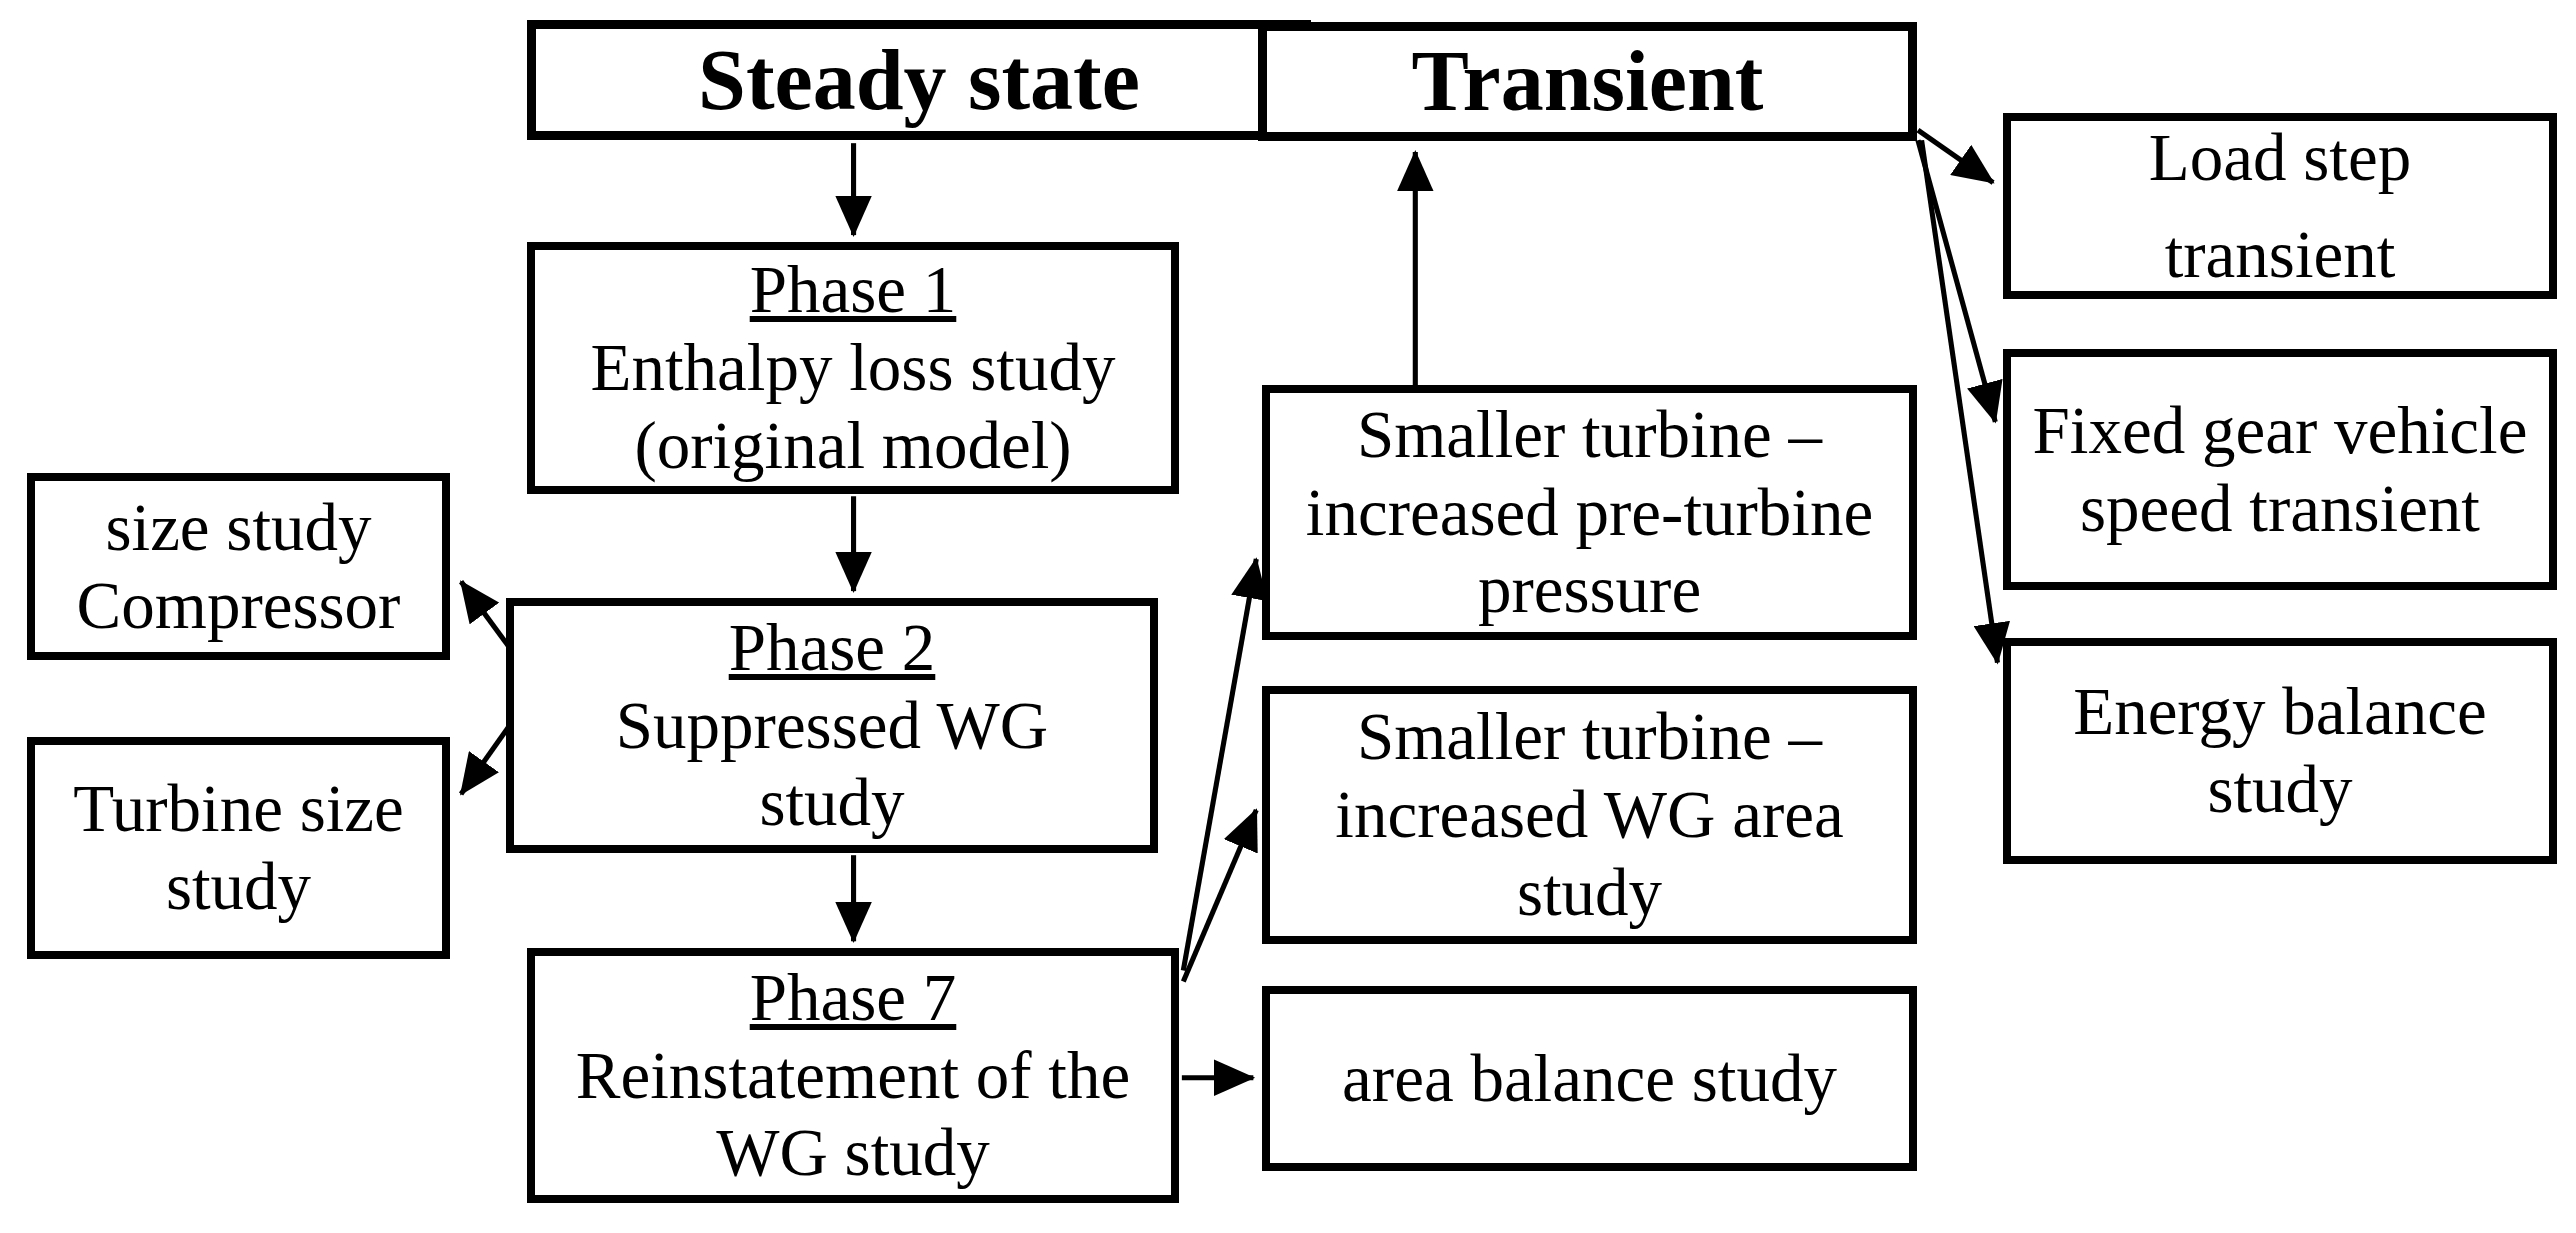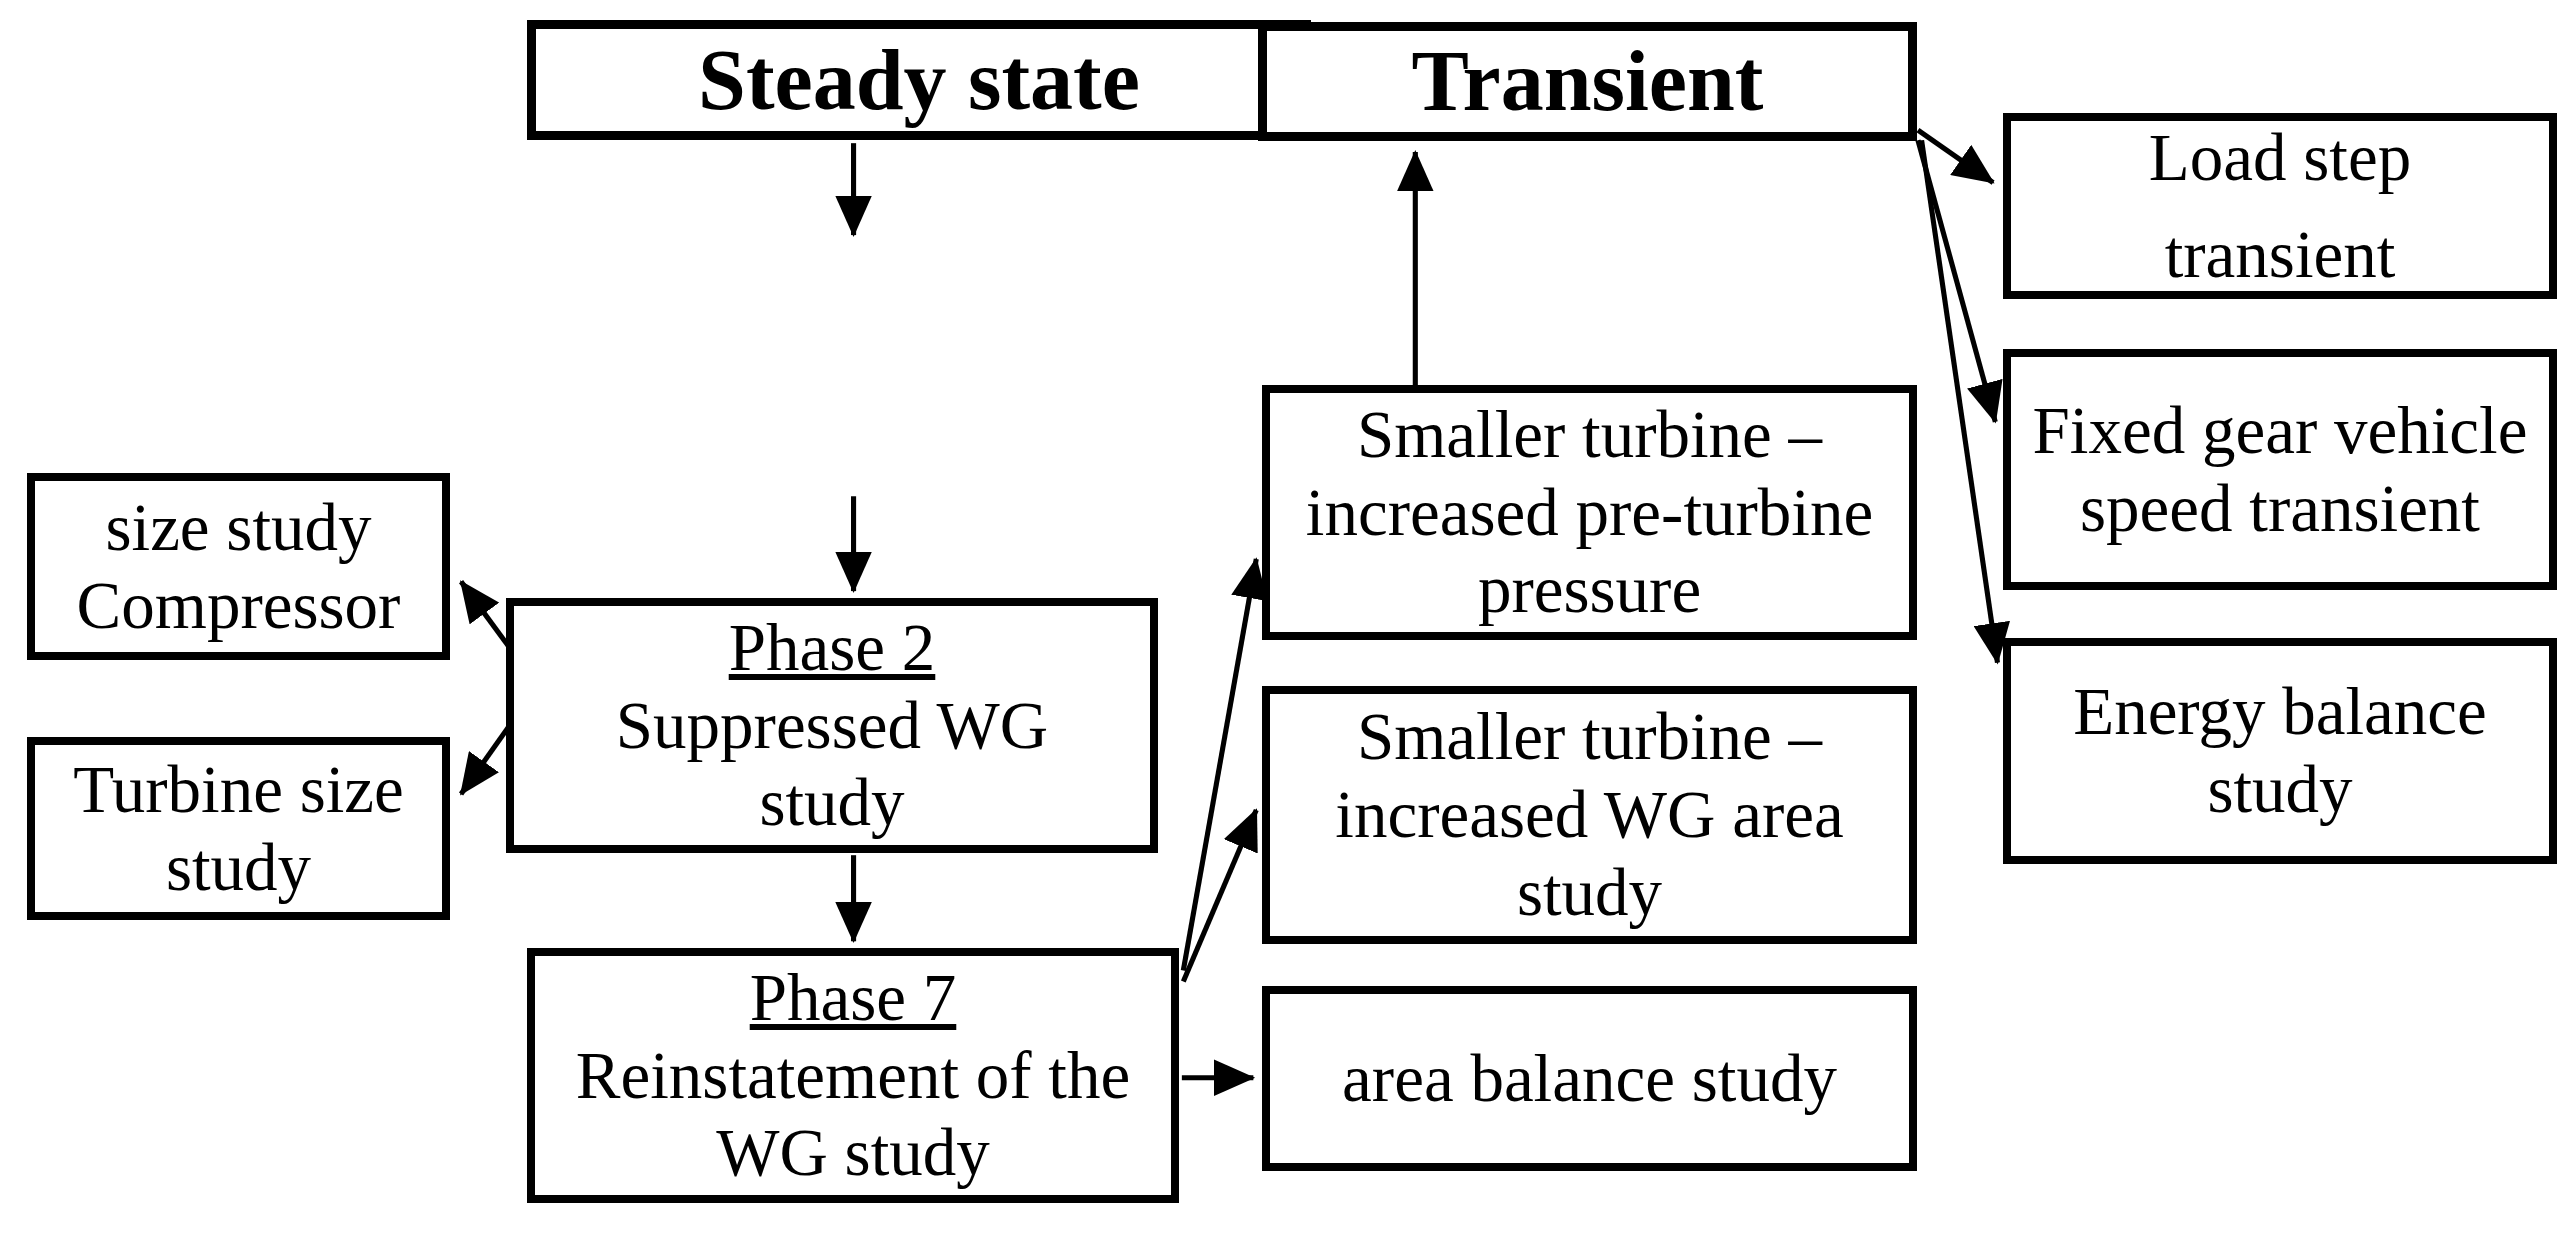--- a/index.html
+++ b/index.html
@@ -38,21 +38,21 @@
   }
   .node .line { white-space: nowrap; }
   .node .u { text-decoration: underline; }
 
   
   #n-steady-state   { left: 527px;  top: 20.4px;   width: 784px; height: 120px; }
   #n-phase1         { left: 527px;  top: 242px;  width: 652px; height: 252px; }
   #n-phase2         { left: 506px;  top: 598px;  width: 652px; height: 255px; }
   #n-phase3         { left: 527px;  top: 948px; width: 652px; height: 255px; }
   #n-compressor     { left: 27px;   top: 473px;  width: 423px; height: 187px; }
-  #n-turbine-size   { left: 27px;   top: 737px; width: 423px; height: 183px; }
+  #n-turbine-size   { left: 27px;   top: 737px; width: 423px; height: 222px; }
   #n-transient      { left: 1258px; top: 22px;   width: 659px; height: 119px; }
   #n-pre-turbine    { left: 1262px; top: 385px;  width: 655px; height: 255px; }
   #n-wg-area        { left: 1262px; top: 686px;  width: 655px; height: 258px; }
   #n-turbine-wg     { left: 1262px; top: 986px; width: 655px; height: 185px; }
   #n-load-step      { left: 2003px; top: 113px;  width: 554px; height: 186px; gap: 19px; }
   #n-fixed-gear     { left: 2003px; top: 349px;  width: 554px; height: 241px; }
   #n-energy-balance { left: 2003px; top: 638px;  width: 554px; height: 226px; }
 </style>
 </head>
 <body>
@@ -76,20 +76,25 @@
         <line x1="1620" y1="1477" x2="1718" y2="1477" marker-end="url(#ah)"></line>
         <line x1="1940" y1="530" x2="1940" y2="208" marker-end="url(#ah)"></line>
         <line x1="2629" y1="178" x2="2732" y2="250" marker-end="url(#ah)"></line>
         <line x1="2629" y1="192" x2="2735" y2="578" marker-end="url(#ah)"></line>
         <line x1="2634" y1="192" x2="2738" y2="908" marker-end="url(#ah)"></line>
       </g>
   </svg>
 
   <div class="node header" id="n-steady-state">
       <div class="line">Steady state</div>
+    </div>
+  <div class="node" id="n-phase1">
+      <div class="line u">Phase 1</div>
+      <div class="line">Enthalpy loss study</div>
+      <div class="line">(original model)</div>
     </div>
   <div class="node" id="n-phase2">
       <div class="line u">Phase 2</div>
       <div class="line">Suppressed WG</div>
       <div class="line">study</div>
     </div>
   <div class="node" id="n-phase3">
       <div class="line u">Phase 7</div>
       <div class="line">Reinstatement of the</div>
       <div class="line">WG study</div>

